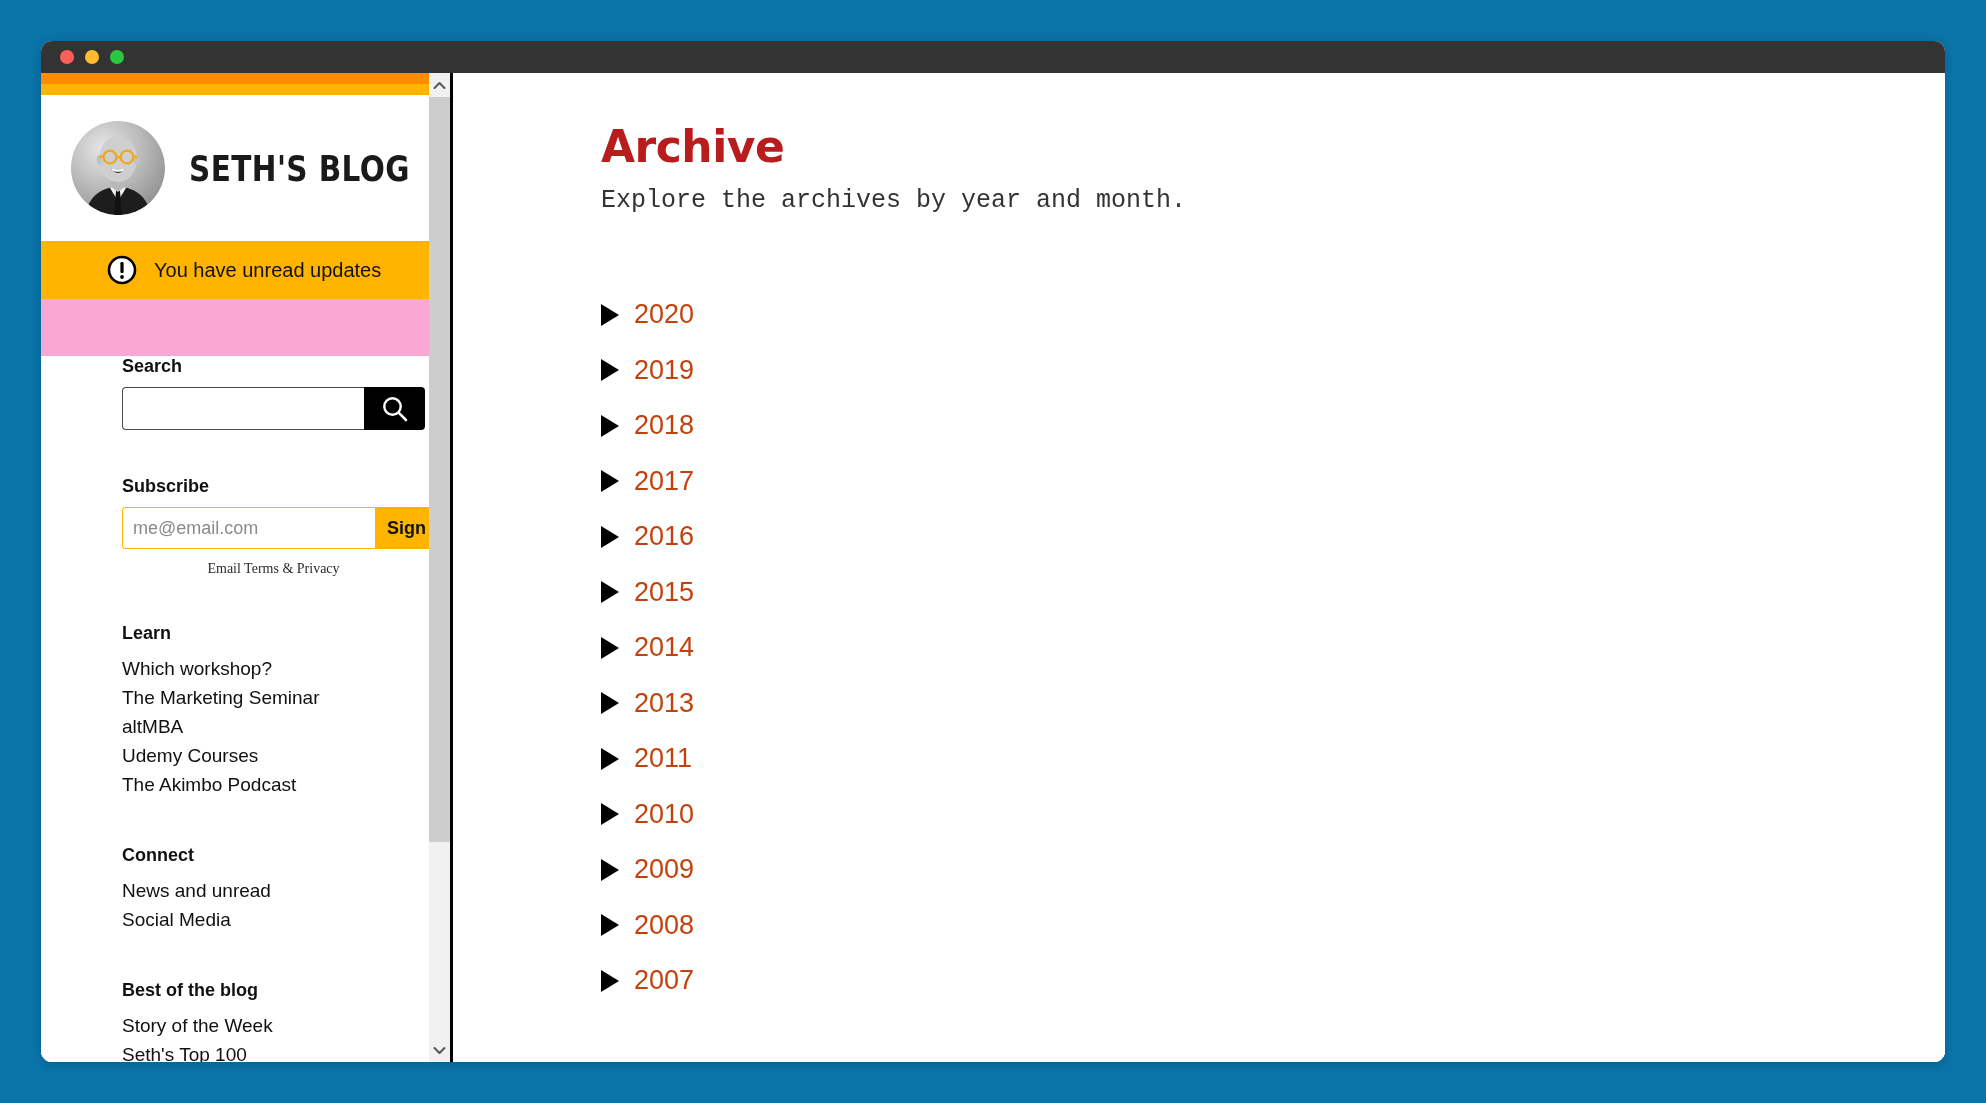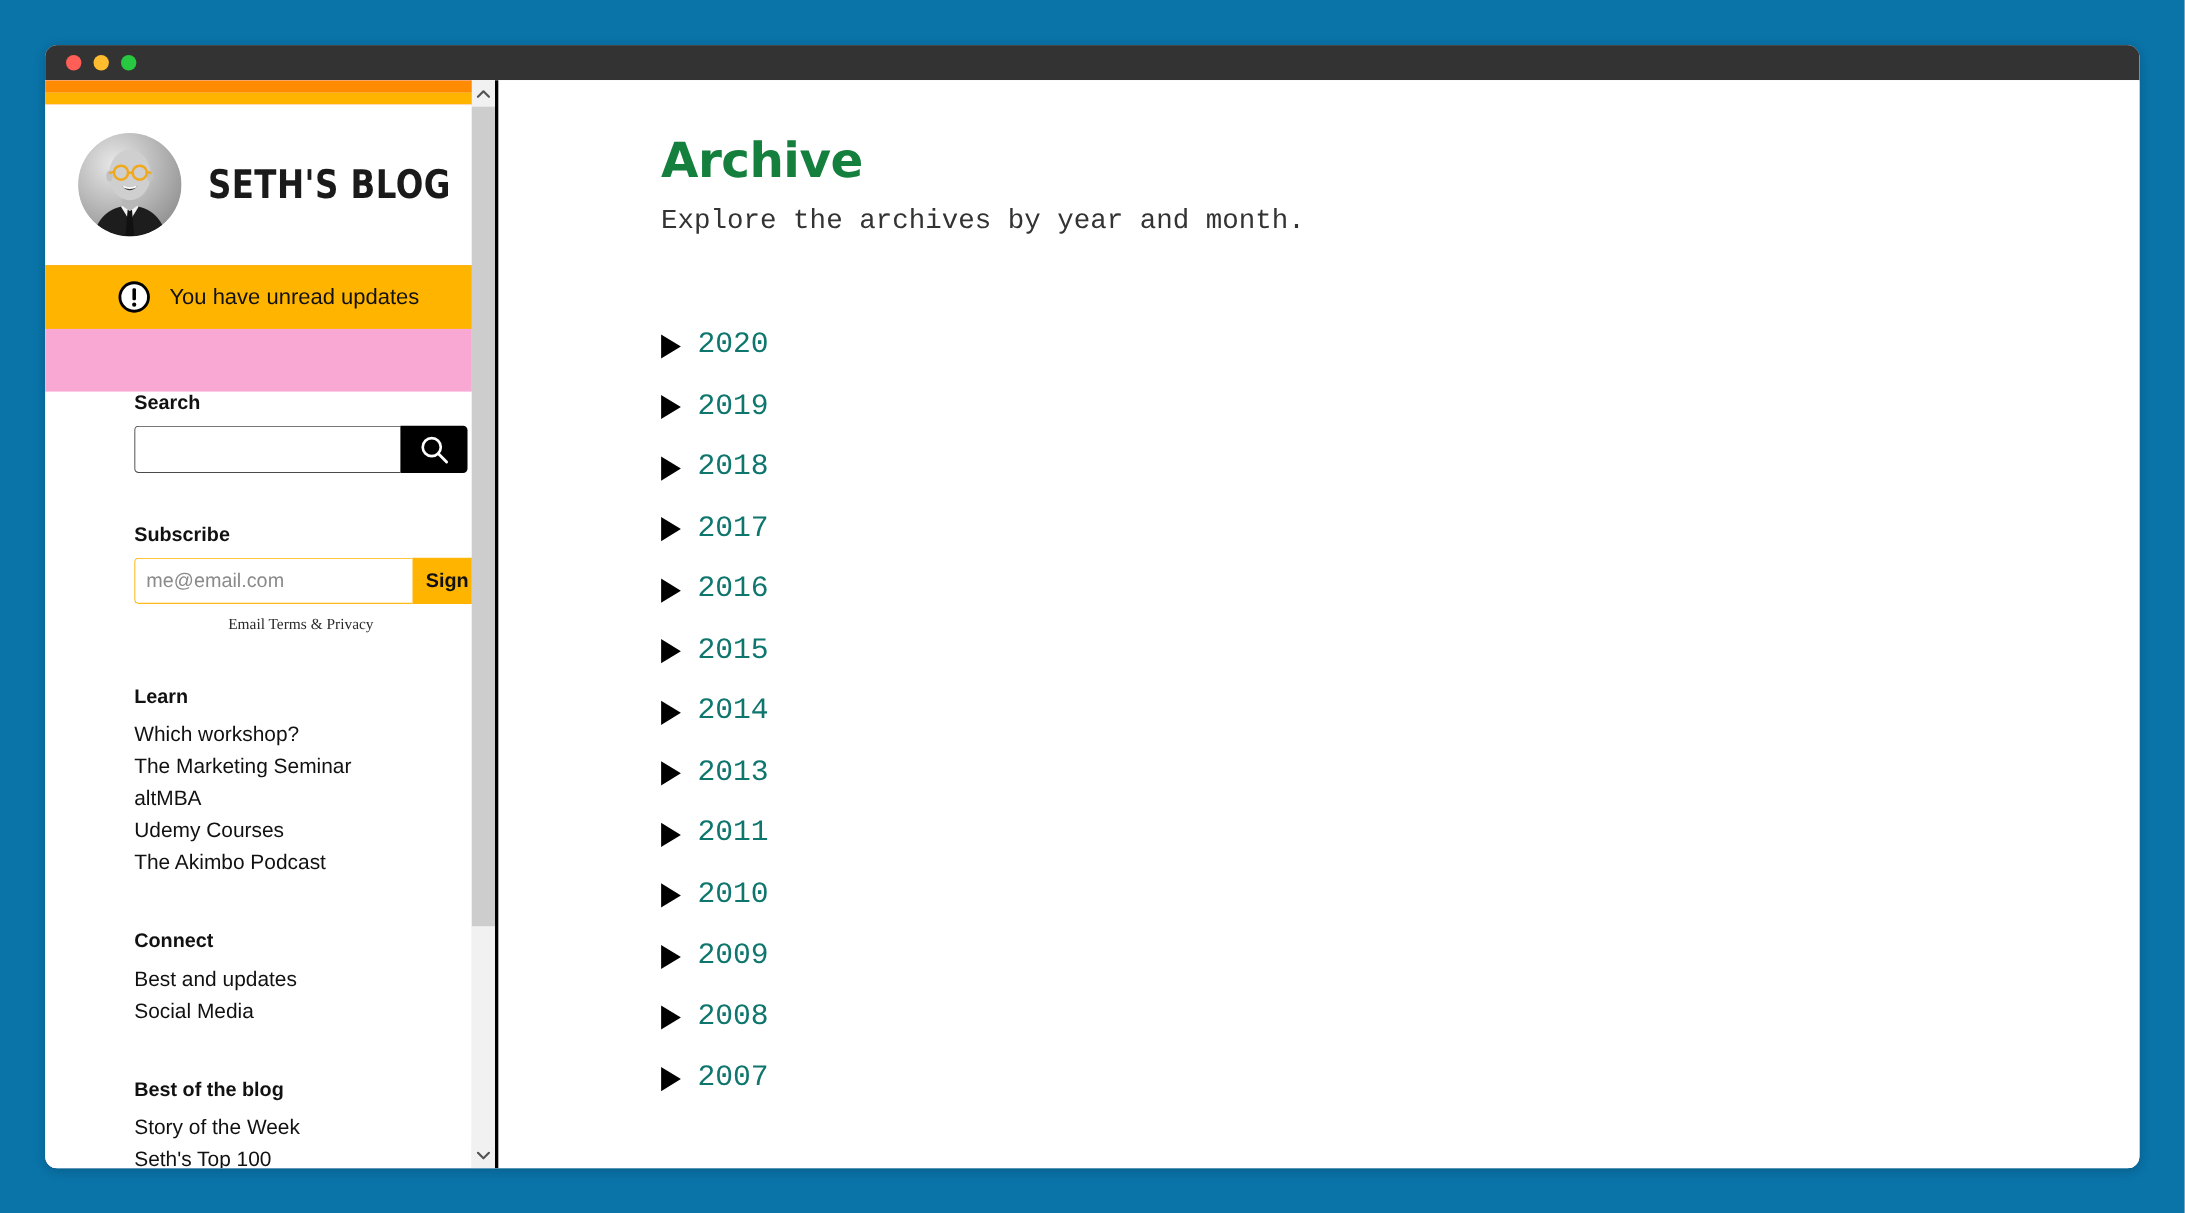--- a/index.html
+++ b/index.html
@@ -247,21 +247,21 @@
     flex: 1;
     height: 100%;
     background: #ffffff;
     overflow: hidden;
     padding: 48px 0 0 148px;
   }
   #page-title {
     font-family: "DejaVu Sans", sans-serif;
     font-weight: 700;
     font-size: 44px;
-    color: #15803d;
+    color: #b91c1c;
     letter-spacing: -0.5px;
   }
   #page-subtitle {
     font-family: Liberation Mono, monospace;
     font-size: 25px;
     color: #333333;
     margin-top: 14px;
   }
 
   #archive-list {
@@ -276,23 +276,23 @@
   }
   .disclosure-triangle {
     width: 0; height: 0;
     border-top: 11px solid transparent;
     border-bottom: 11px solid transparent;
     border-left: 18px solid #000000;
     flex: 0 0 18px;
     cursor: pointer;
   }
   .archive-year {
-    font-family: Liberation Mono, monospace;
+    font-family: Liberation Sans, sans-serif;
     font-size: 27px;
-    color: #0f766e;
+    color: #c2410c;
     text-decoration: none;
     line-height: 1;
   }
 </style>
 </head>
 <body>
 
 <div id="browser-window">
 
   <div id="titlebar">
@@ -381,21 +381,21 @@
           <a id="email-terms" href="#">Email Terms &amp; Privacy</a>
 
           <div class="sb-heading">Learn</div>
           <a class="sb-link" href="#">Which workshop?</a>
           <a class="sb-link" href="#">The Marketing Seminar</a>
           <a class="sb-link" href="#">altMBA</a>
           <a class="sb-link" href="#">Udemy Courses</a>
           <a class="sb-link" href="#">The Akimbo Podcast</a>
 
           <div class="sb-heading">Connect</div>
-          <a class="sb-link" href="#">Best and updates</a>
+          <a class="sb-link" href="#">News and unread</a>
           <a class="sb-link" href="#">Social Media</a>
 
           <div class="sb-heading">Best of the blog</div>
           <a class="sb-link" href="#">Story of the Week</a>
           <a class="sb-link" href="#">Seth's Top 100</a>
 
         </div>
       </div>
     </div>
 

